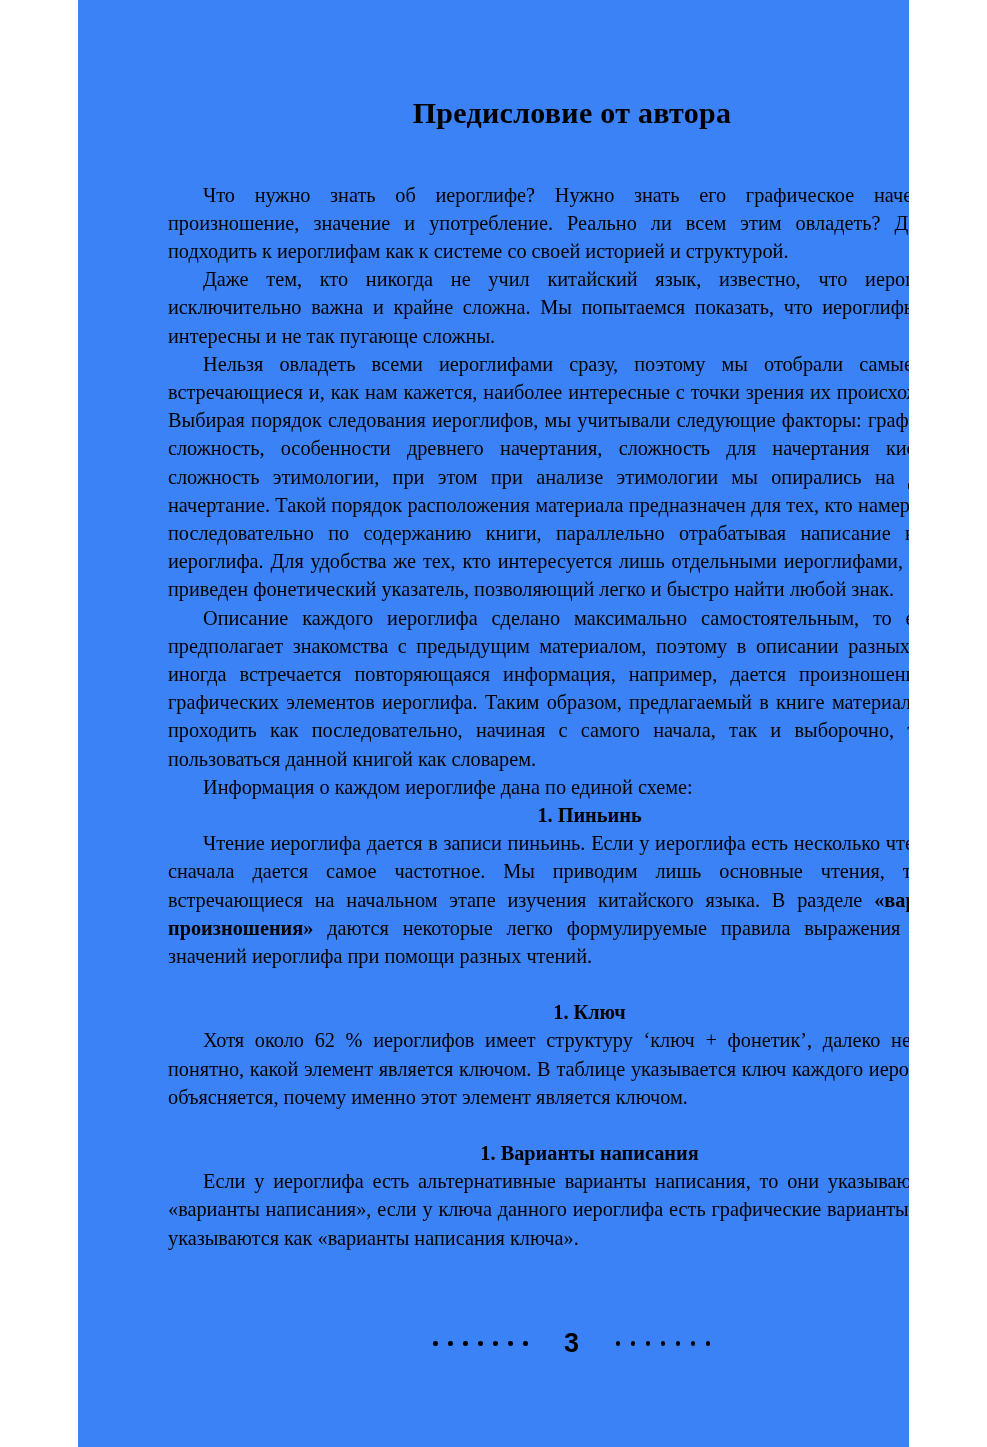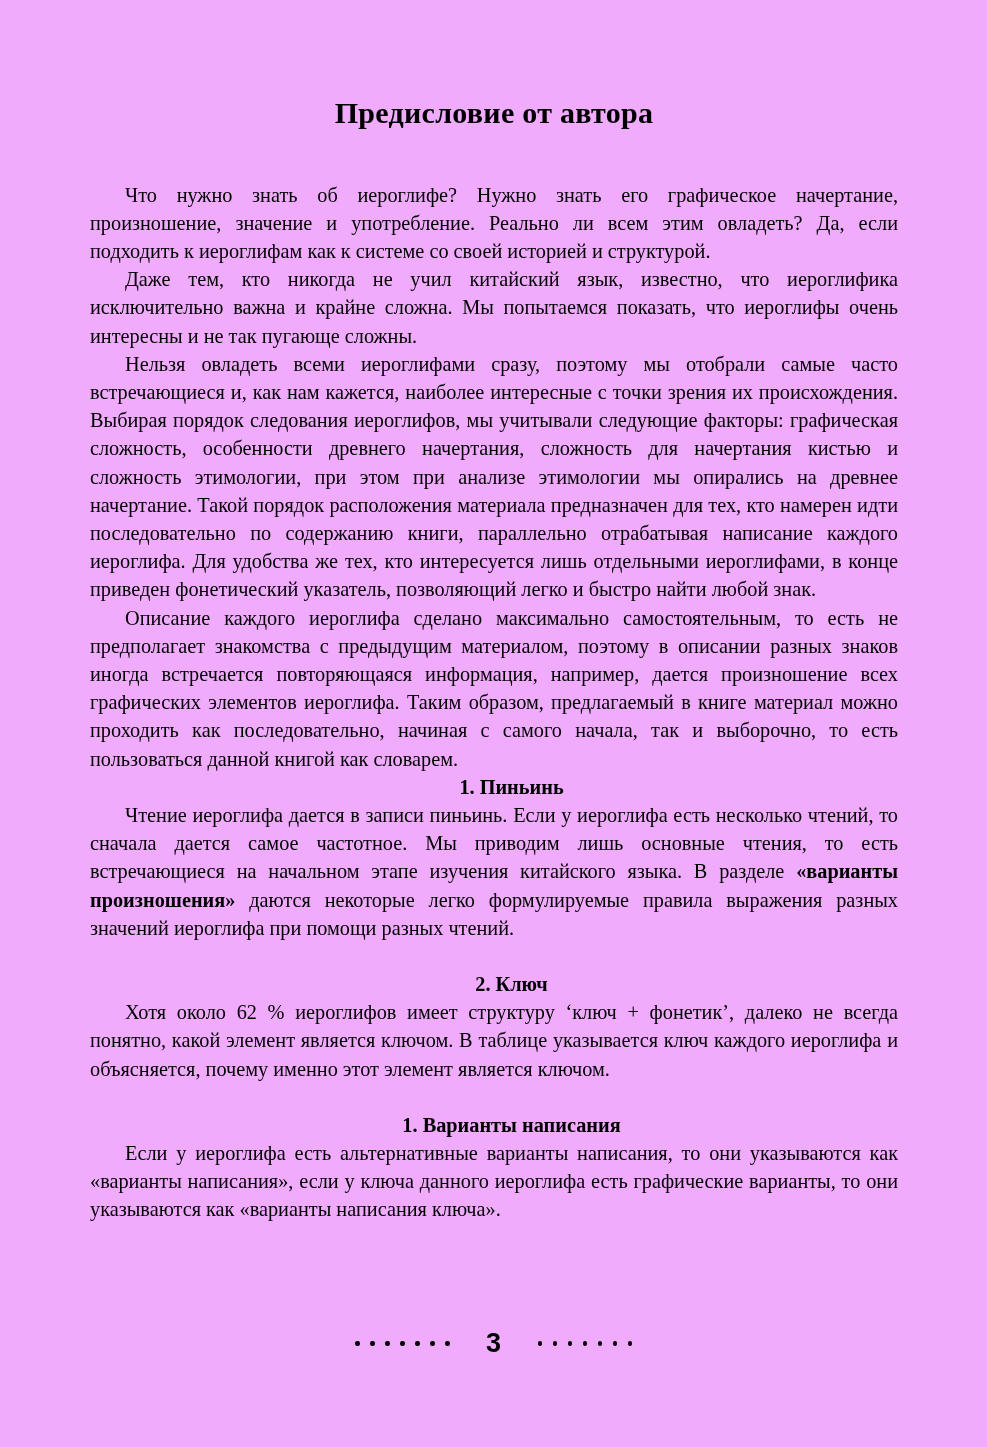--- a/index.html
+++ b/index.html
@@ -7,24 +7,24 @@
     margin: 0;
     padding: 0;
     background: #ffffff;
   }
   body {
     font-family: "Liberation Serif", "DejaVu Serif", serif;
     color: #000000;
   }
   .page {
     position: relative;
-    width: 987px;
+    width: 831px;
     height: 1447px;
     margin: 0 auto;
-    background: #f0abfc;
+    background: #3b82f6;
     overflow: hidden;
     box-sizing: border-box;
   }
   .content {
     position: absolute;
     left: 90px;
     top: 0;
     width: 808px;
   }
   .page-title {
@@ -105,26 +105,27 @@
     <div class="body-block">
 
       <p class="para">Что нужно знать об иероглифе? Нужно знать его графическое начертание, произношение, значение и употребление. Реально ли всем этим овладеть? Да, если подходить к иероглифам как к системе со своей историей и структурой.</p>
 
       <p class="para">Даже тем, кто никогда не учил китайский язык, известно, что иероглифика исключительно важна и крайне сложна. Мы попытаемся показать, что иероглифы очень интересны и не так пугающе сложны.</p>
 
       <p class="para">Нельзя овладеть всеми иероглифами сразу, поэтому мы отобрали самые часто встречающиеся и, как нам кажется, наиболее интересные с точки зрения их происхождения. Выбирая порядок следования иероглифов, мы учитывали следующие факторы: графическая сложность, особенности древнего начертания, сложность для начертания кистью и сложность этимологии, при этом при анализе этимологии мы опирались на древнее начертание. Такой порядок расположения материала предназначен для тех, кто намерен идти последовательно по содержанию книги, параллельно отрабатывая написание каждого иероглифа. Для удобства же тех, кто интересуется лишь отдельными иероглифами, в конце приведен фонетический указатель, позволяющий легко и быстро найти любой знак.</p>
 
       <p class="para">Описание каждого иероглифа сделано максимально самостоятельным, то есть не предполагает знакомства с предыдущим материалом, поэтому в описании разных знаков иногда встречается повторяющаяся информация, например, дается произношение всех графических элементов иероглифа. Таким образом, предлагаемый в книге материал можно проходить как последовательно, начиная с самого начала, так и выборочно, то есть пользоваться данной книгой как словарем.</p>
 
+      <p class="para">Информация о каждом иероглифе дана по единой схеме:</p>
 
       <h2 class="section-heading">1. Пиньинь</h2>
 
       <p class="para"><span>Чтение иероглифа дается в записи пиньинь. Если у иероглифа есть несколько чтений, то сначала дается самое частотное. Мы приводим лишь основные чтения, то есть встречающиеся на начальном этапе изучения китайского языка. В разделе </span><span class="b">«варианты произношения»</span><span> даются некоторые легко формулируемые правила выражения разных значений иероглифа при помощи разных чтений.</span></p>
 
-      <h2 class="section-heading spaced">2. Ключ</h2>
+      <h2 class="section-heading spaced">1. Ключ</h2>
 
       <p class="para">Хотя около 62 % иероглифов имеет структуру ‘ключ + фонетик’, далеко не всегда понятно, какой элемент является ключом. В таблице указывается ключ каждого иероглифа и объясняется, почему именно этот элемент является ключом.</p>
 
       <h2 class="section-heading spaced">1. Варианты написания</h2>
 
       <p class="para">Если у иероглифа есть альтернативные варианты написания, то они указываются как «варианты написания», если у ключа данного иероглифа есть графические варианты, то они указываются как «варианты написания ключа».</p>
 
     </div>
   </div>
 

